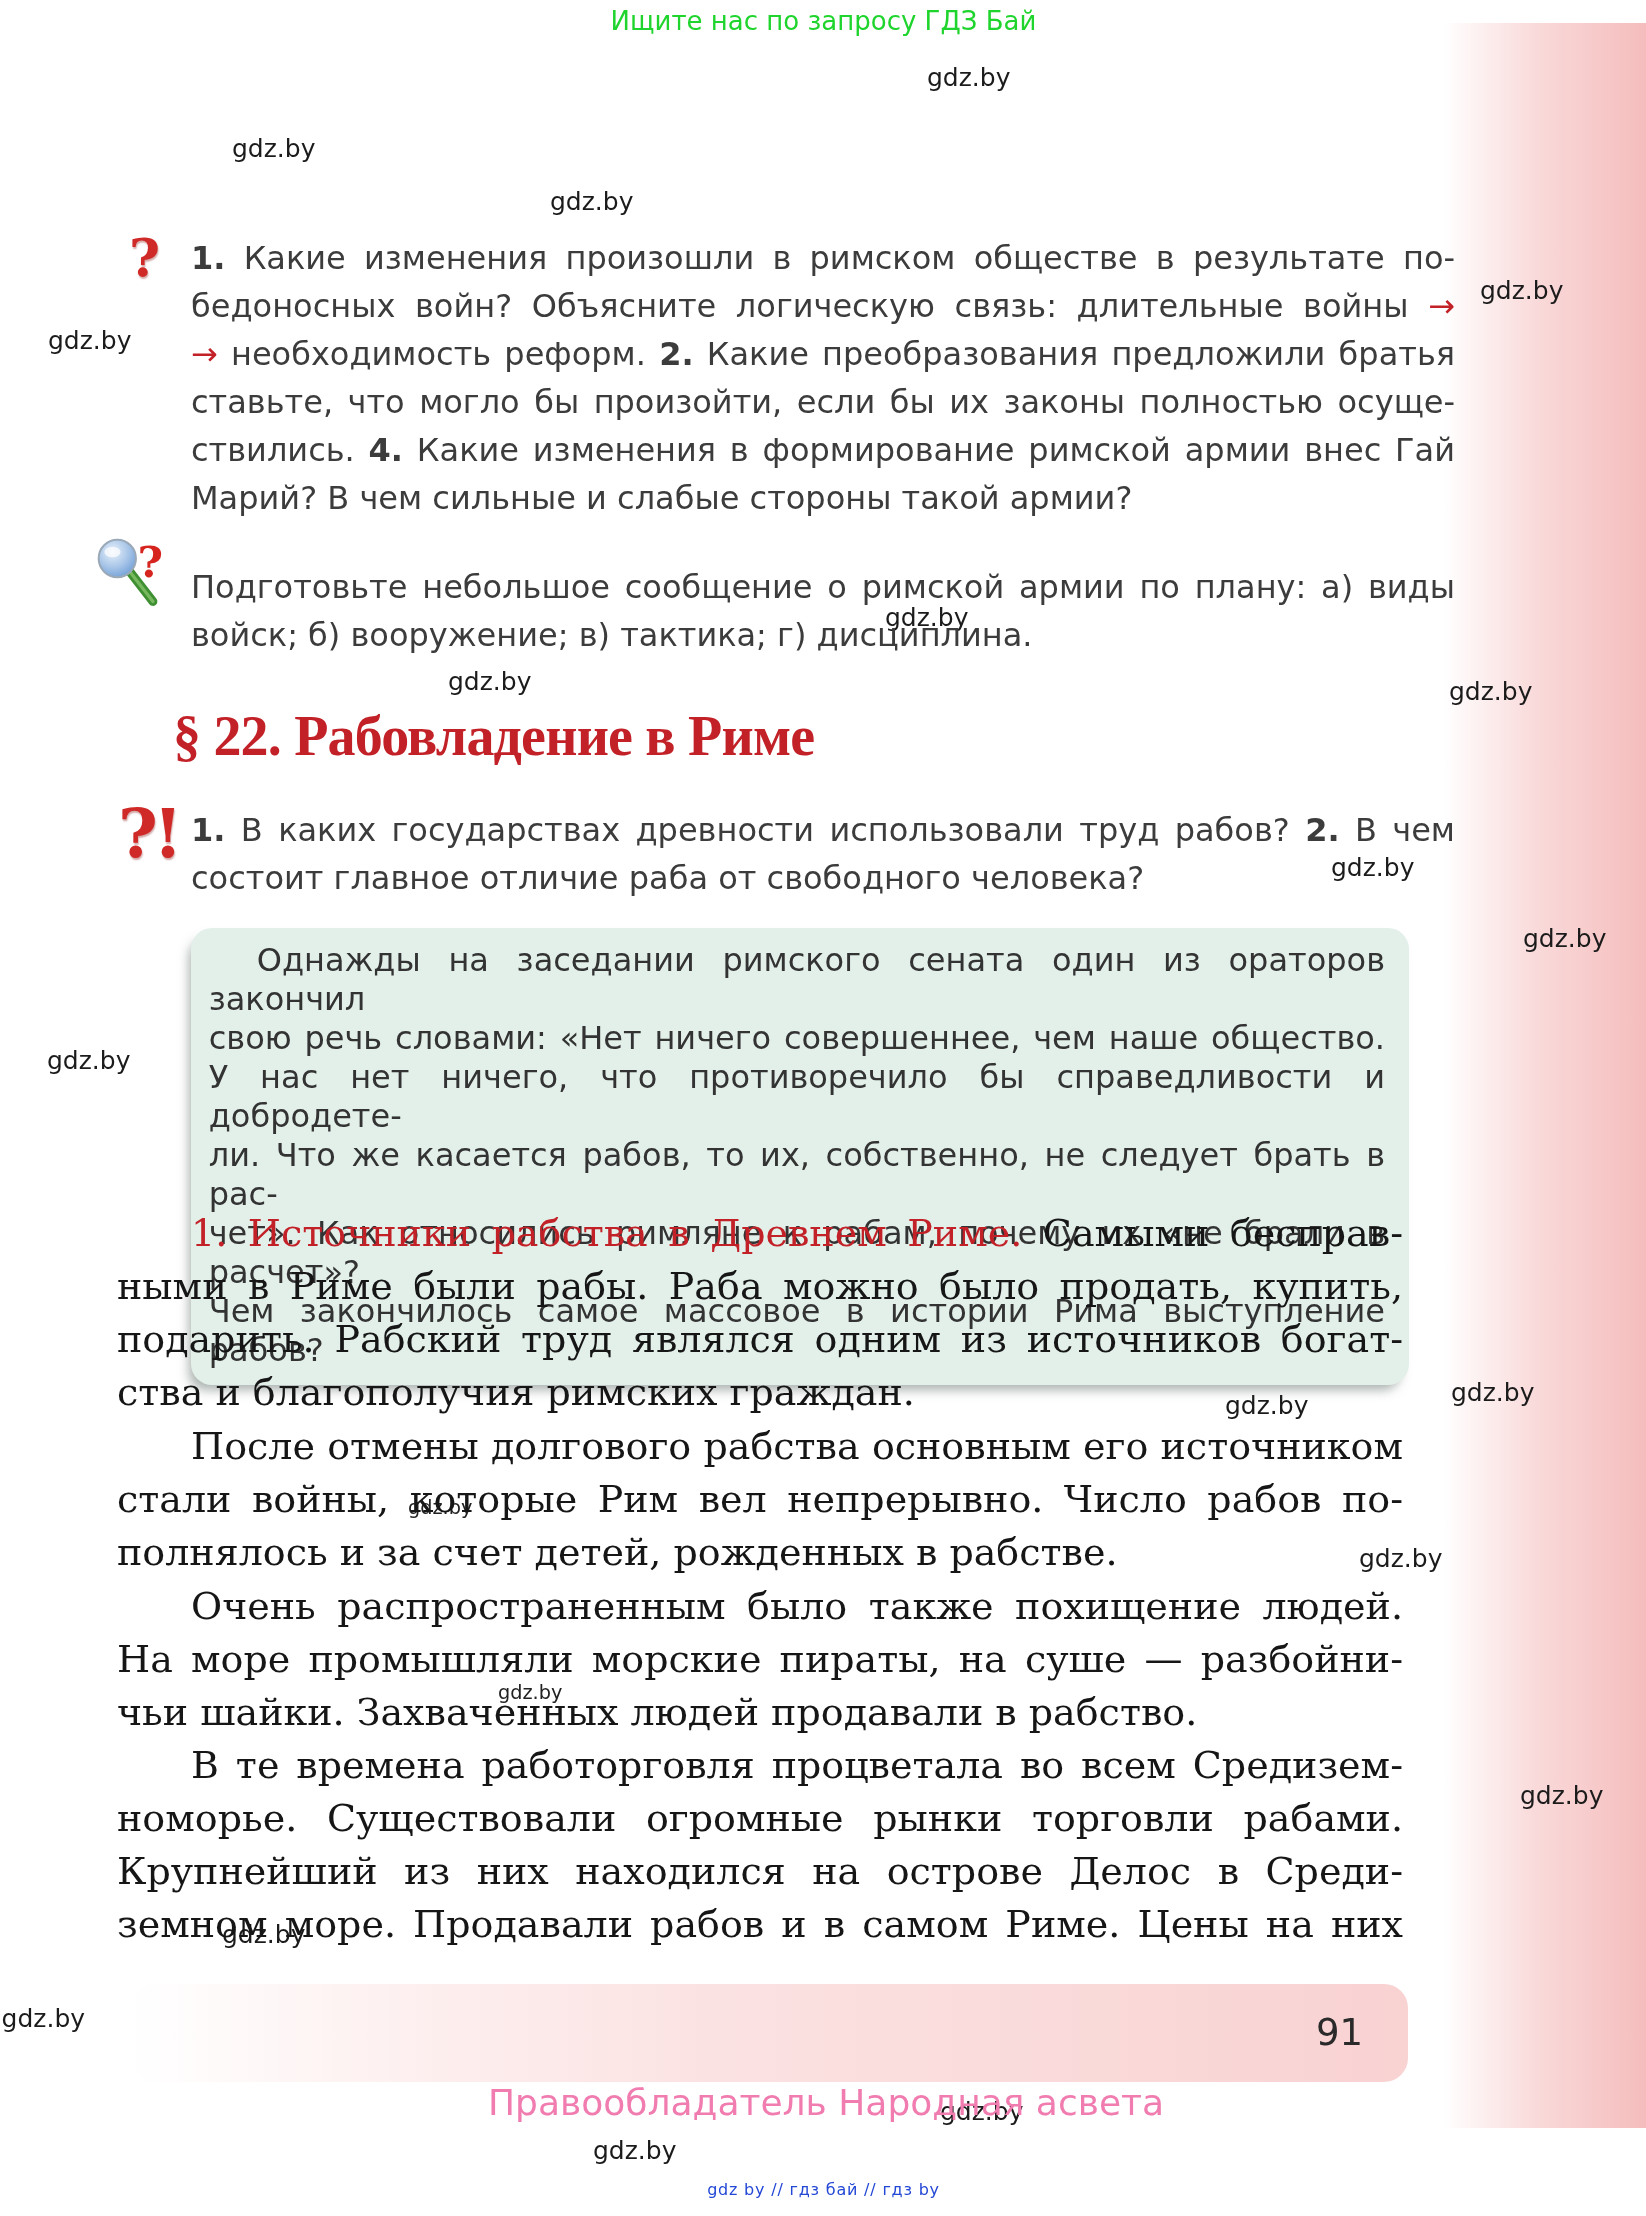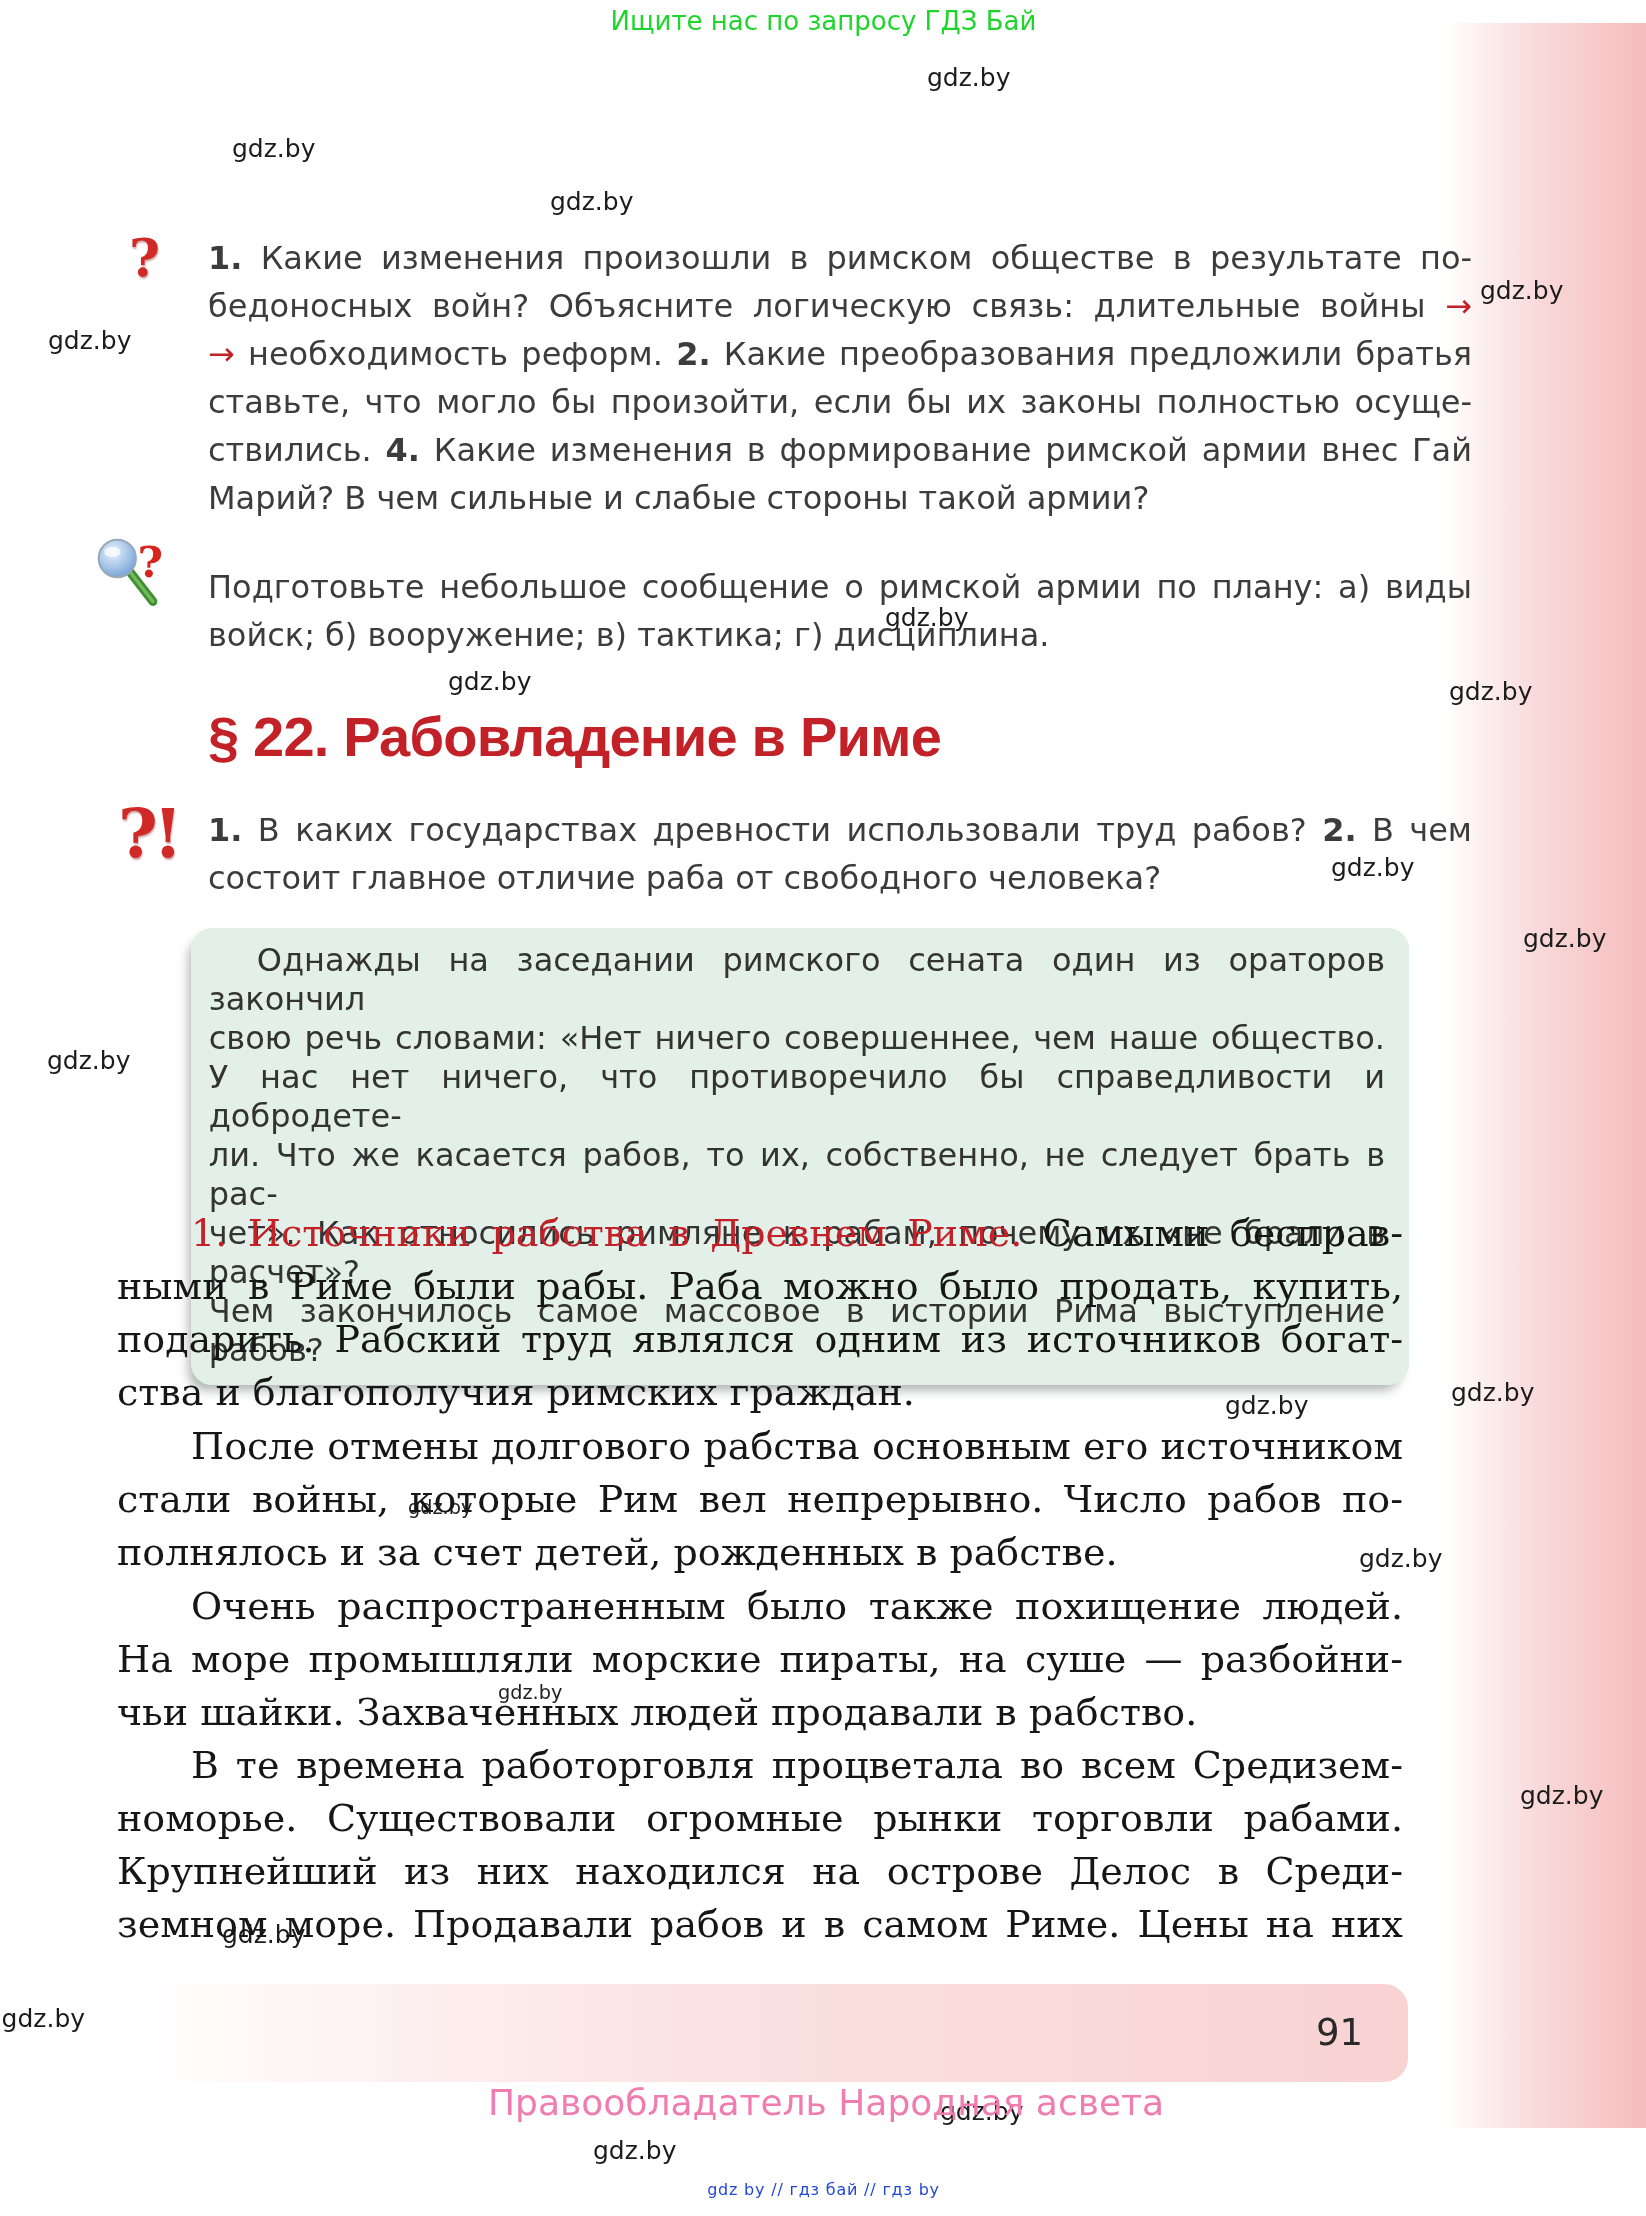--- a/index.html
+++ b/index.html
@@ -25,41 +25,41 @@
       font-size:16px;letter-spacing:0.8px;color:var(--accent_blue);}
 
   
   .block{position:absolute;}
   .line{text-align:justify;text-align-last:justify;}
   .line.nj{text-align-last:left;}
   .sg-b{font-weight:700;}
   .sg-r{color:var(--accent_red);}
   .sg-rb{color:var(--accent_red);font-weight:400;}
 
-  .sans-block{font-size:32px;color:#3c3c3c;margin-left:17px;}
+  .sans-block{font-size:32px;color:#3c3c3c;}
   #intro{left:191px;top:234px;width:1264px;}
   #intro .line{line-height:48px;height:48px;}
   #task{left:191px;top:563px;width:1264px;}
   #task .line{line-height:48px;height:48px;}
   #check{left:191px;top:806px;width:1264px;}
   #check .line{line-height:48px;height:48px;}
 
   #quote-box{left:191px;top:928px;width:1218px;box-sizing:border-box;
       padding:13px 24px 14.5px 17.7px;background:var(--mint);border-radius:21px;
       box-shadow:-5.6px 8.9px 10.5px -4px rgba(100,115,108,.55);
       font-size:32px;color:#333;}
   #quote-box .line{line-height:39px;}
   #quote-box .ind{text-indent:48px;}
 
   .serif-block{font-family:"DejaVu Serif",serif;font-size:38px;color:#161616;width:1286px;left:117px;}
   .serif-block .line{line-height:53px;height:53px;}
   .serif-block .ind{text-indent:74px;}
   #p1{top:1207px;} #p2{top:1420px;} #p3{top:1580px;} #p4{top:1739px;}
 
-  #heading{position:absolute;left:208px;top:704px;font-family:Liberation Sans, sans-serif;
+  #heading{position:absolute;left:173px;top:704px;font-family:Liberation Serif, serif;
       font-weight:700;font-size:56px;letter-spacing:-0.8px;color:var(--accent_red);white-space:nowrap;}
 
   
   .mark-icon{position:absolute;font-family:"DejaVu Serif",serif;font-weight:700;color:#cf2a28;
       text-shadow:0.8px 1.6px 1.6px rgba(130,10,5,.35);}
   #q-icon{left:129px;top:226px;font-size:53px;}
   #qe-icon{left:118px;top:793px;font-size:68px;letter-spacing:-4.8px;}
   #mag-icon{position:absolute;left:93px;top:535px;width:81px;height:81px;}
 </style>
 </head>

